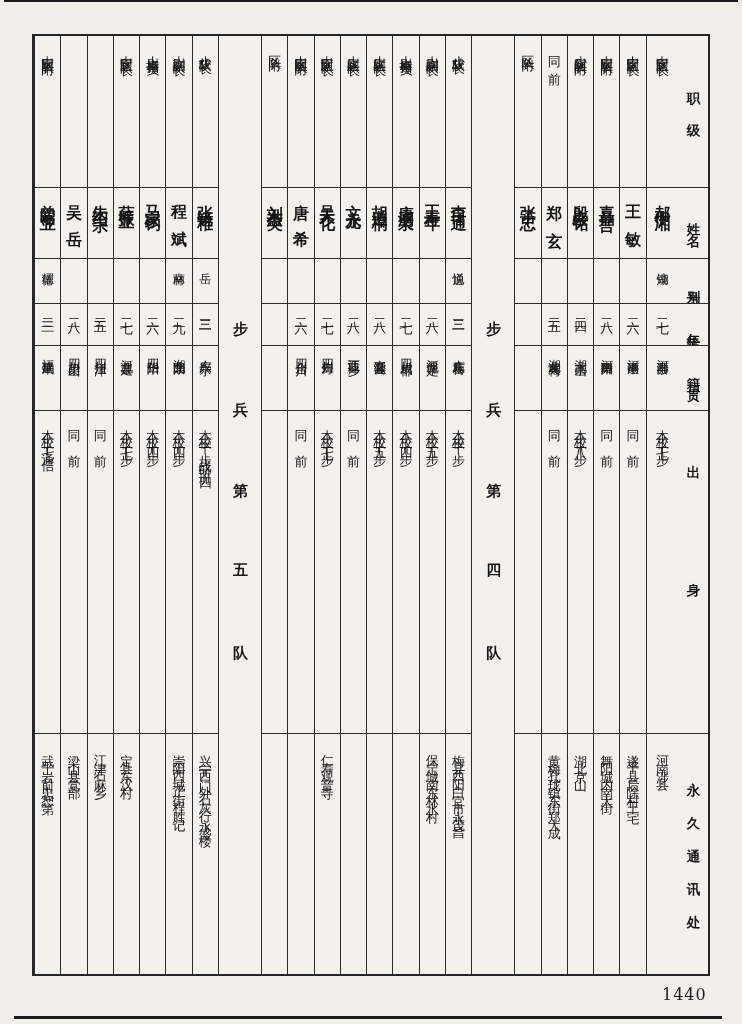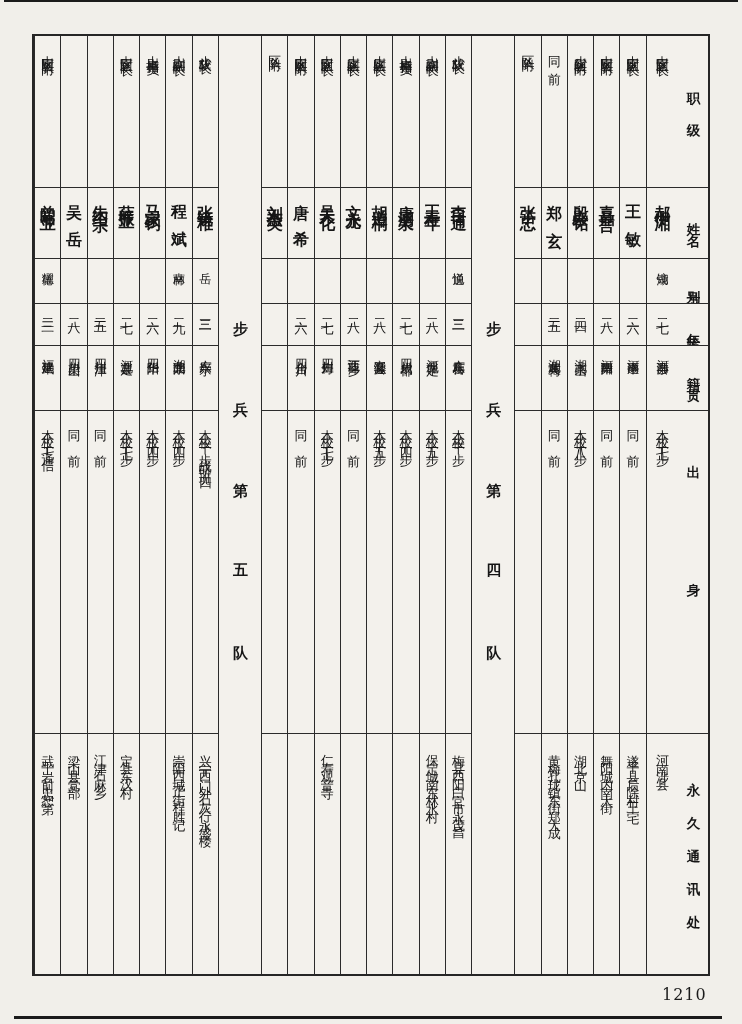--- a/index.html
+++ b/index.html
@@ -593,15 +593,15 @@
       </div>
       <div class="cell r-origin">
         <span>本校十七通信</span>
       </div>
       <div class="cell r-address">
         <span>武平岩前忠恕第</span>
       </div>
     </div>
   </div>
 
-<div class="page-number">1210</div>
+<div class="page-number">1440</div>
 
 <div class="edge-bottom"></div>
 
 </body></html>

